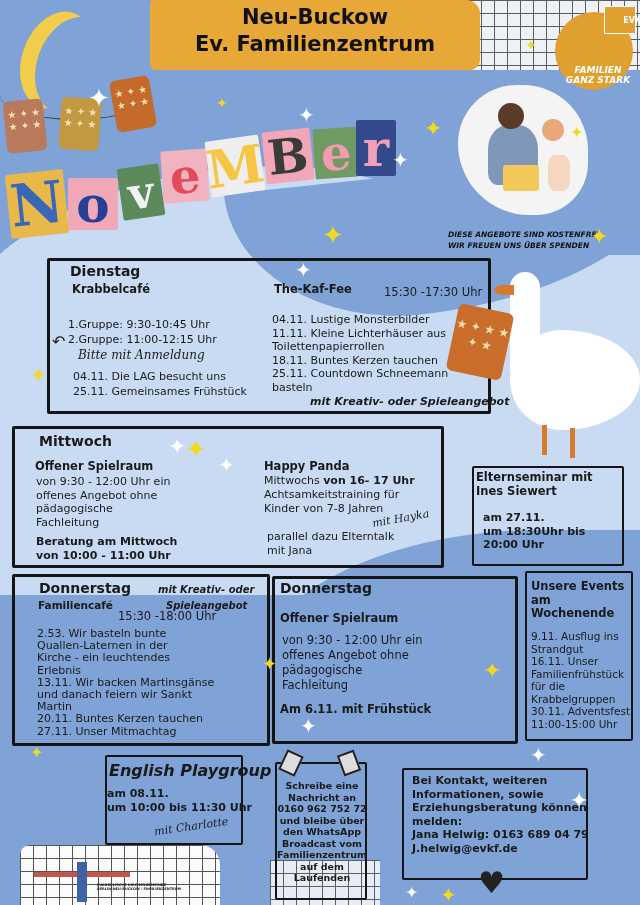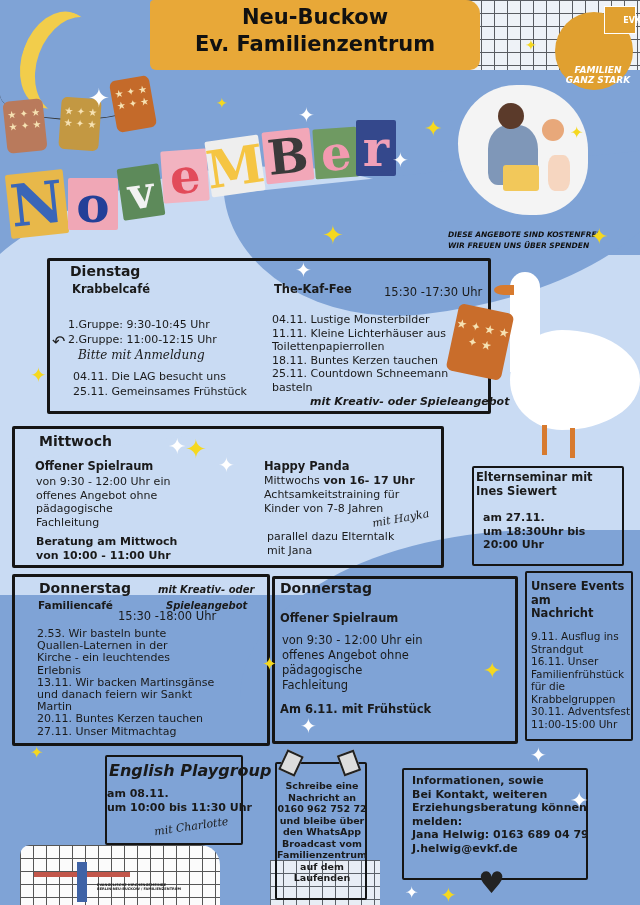--- a/index.html
+++ b/index.html
@@ -218,21 +218,21 @@
   <div>offenes Angebot ohne</div>
   <div>pädagogische</div>
   <div>Fachleitung</div>
 </div>
 <div class="abs txt-b" style="left:280px;top:703px;font-size:11.5px;">Am 6.11. mit Frühstück</div>
 
 <div class="abs box" style="left:525px;top:571px;width:108px;height:170px;border-width:2px;"></div>
 <div class="abs txt-b" style="left:531px;top:580px;font-size:11.5px;">
   <div>Unsere Events</div>
   <div>am</div>
-  <div>Nachricht</div>
+  <div>Wochenende</div>
 </div>
 <div class="abs txt" style="left:531px;top:630px;font-size:10.5px;line-height:12.5px;">
   <div>9.11. Ausflug ins</div>
   <div>Strandgut</div>
   <div>16.11. Unser</div>
   <div>Familienfrühstück</div>
   <div>für die</div>
   <div>Krabbelgruppen</div>
   <div>30.11. Adventsfest</div>
   <div>11:00-15:00 Uhr</div>
@@ -265,22 +265,22 @@
   <div>und bleibe über</div>
   <div>den WhatsApp</div>
   <div>Broadcast vom</div>
   <div>Familienzentrum</div>
   <div>auf dem</div>
   <div>Laufenden</div>
 </div>
 
 <div class="abs box" style="left:402px;top:768px;width:186px;height:112px;border-width:2px;"></div>
 <div class="abs txt-b" style="left:412px;top:774px;font-size:11px;line-height:13.5px;">
+  <div>Bei Kontakt, weiteren</div>
   <div>Informationen, sowie</div>
-  <div>Bei Kontakt, weiteren</div>
   <div>Erziehungsberatung können</div>
   <div>melden:</div>
   <div>Jana Helwig: 0163 689 04 79</div>
   <div>J.helwig@evkf.de</div>
 </div>
 <div class="abs heart">♥</div>
 
 <div class="star star-w" style="left:88px;top:85px;font-size:26px;">✦</div>
 <div class="star star-y" style="left:216px;top:96px;font-size:14px;">✦</div>
 <div class="star star-w" style="left:298px;top:105px;font-size:20px;">✦</div>

